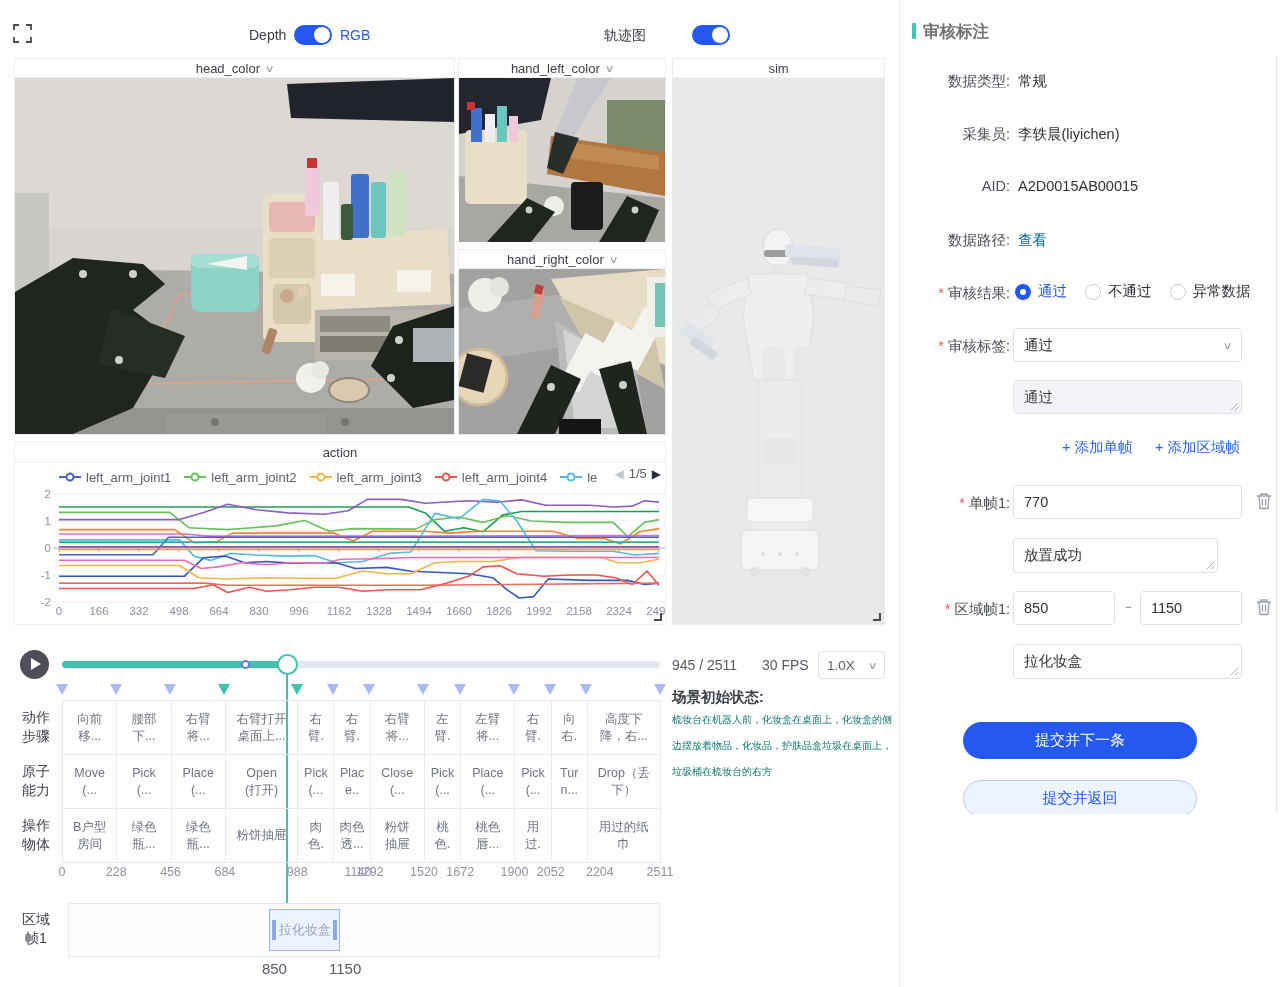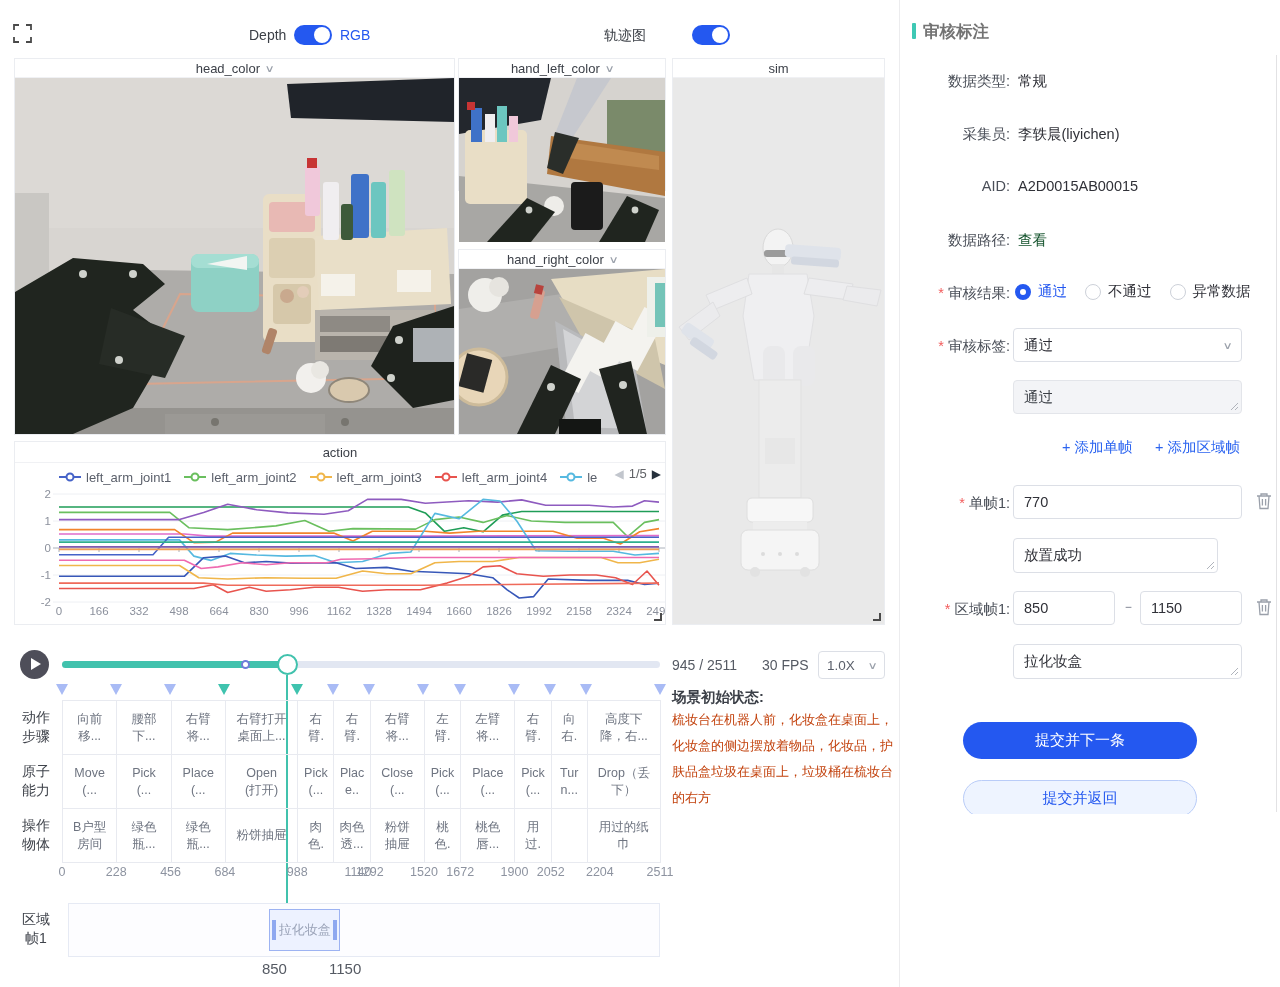--- a/index.html
+++ b/index.html
@@ -51,34 +51,34 @@
   .rowlab { position:absolute; width:44px; text-align:center; font-size:14px; color:#3f434b; line-height:19px; white-space:pre-line; }
   .steps-grid { position:absolute; display:flex; border-left:1px solid #e8eaf0; border-top:1px solid #e8eaf0; }
   .col { display:flex; flex-direction:column; }
   .cell { border-right:1px solid #e8eaf0; border-bottom:1px solid #e8eaf0; height:54px;
           display:flex; align-items:center; justify-content:center; text-align:center;
           font-size:12.5px; color:#6e7480; line-height:17px; white-space:pre-line; padding:2px 1px; overflow:hidden; }
   .bnum { position:absolute; transform:translateX(-50%); font-size:12.5px; color:#8d93a0; }
 
   
   .scene-title { font-size:14.5px; font-weight:bold; color:#3c4048; }
-  .scene-text  { font-size:13px; color:#c2410c; line-height:26px; }
+  .scene-text  { font-size:10px; color:#0f766e; line-height:26px; }
 
   
   .region-box { position:absolute; border:1px solid #e6eaf4; background:#fdfdff; }
   .region-block { position:absolute; background:rgba(231,238,255,.75); border:1.5px solid #9db3f2; cursor:pointer;
                   display:flex; align-items:center; justify-content:center; font-size:13px; color:#9aa3b8; }
   .region-handle { position:absolute; top:10px; bottom:10px; width:4px; background:#8ea8f0; }
   .region-num { position:absolute; transform:translateX(-50%); font-size:15px; color:#555a63; }
 
   
   .rp-label { position:absolute; font-size:14.5px; color:#4a4f58; text-align:right; width:110px; }
   .rp-value { position:absolute; font-size:14.5px; color:#303138; }
   .req:before { content:"* "; color:#f25c5c; }
-  .link { color:#14532d; cursor:pointer; }
+  .link { color:#0369a1; cursor:pointer; }
   .radio { display:inline-block; width:16px; height:16px; border-radius:50%; border:1px solid #cdd1d9; background:#fff; vertical-align:-3px; }
   .radio.sel { border:5px solid #2458f0; }
   .input-box { position:absolute; border:1px solid #dcdfe6; border-radius:4px; background:#fff;
                display:flex; align-items:center; padding:0 10px; font-size:14.5px; color:#303138; }
   .input-box.gray { background:#f3f4f7; border-color:#e3e5ea; color:#3c4047; }
   .ta-grip { position:absolute; right:2px; bottom:2px; }
   .addlink { font-size:14.5px; color:#2b64f0; cursor:pointer; }
   .btn { position:absolute; width:234px; height:37px; border-radius:19px; display:flex; align-items:center; justify-content:center;
          font-size:15px; cursor:pointer; }
   .btn.primary { background:#2458f0; color:#fff; }

